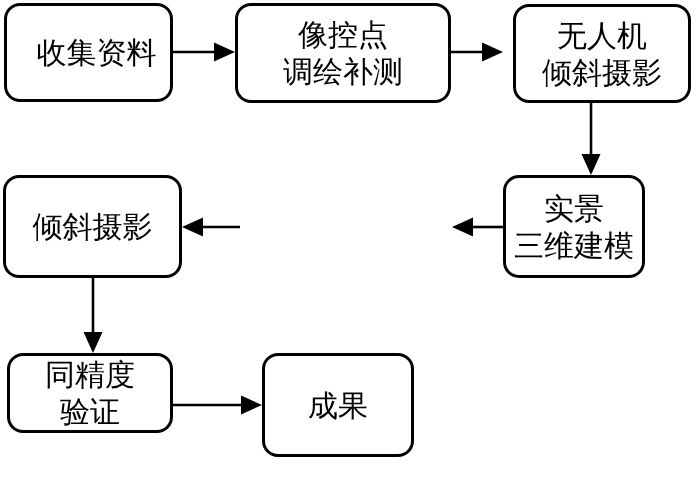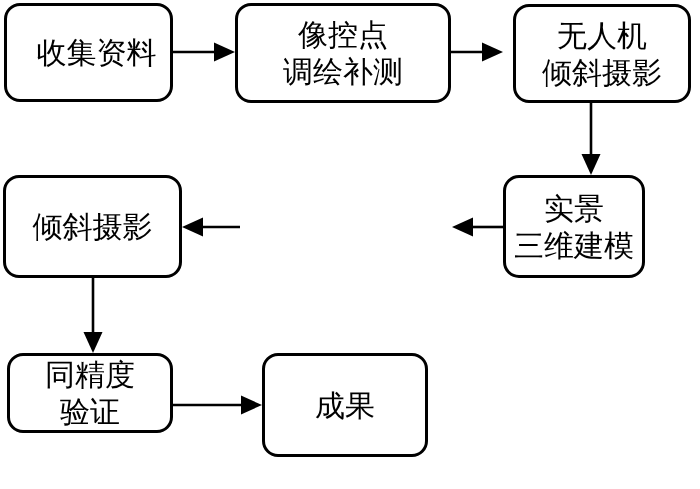--- a/index.html
+++ b/index.html
@@ -32,21 +32,21 @@
     white-space: nowrap;
   }
   
   .n-collect   { left: 4px;   top: 3px;   width: 169px; height: 99px; padding-left: 16px;  }
   .n-control   { left: 235px; top: 3px;   width: 216px; height: 100px; align-items: center; }
   .n-uav       { left: 503px; top: 4px;   width: 178px; height: 99px; margin-left: 10px;  }
   .n-modeling  { left: 503px; top: 175px; width: 142px; height: 103px; }
   .n-dlg       { left: 240px; top: 175px; width: 212px; height: 103px; }
   .n-field     { left: 3px;   top: 175px; width: 179px; height: 103px; }
   .n-verify    { left: 7px;   top: 353px; width: 166px; height: 80px; }
-  .n-submit    { left: 262px; top: 353px; width: 166px; height: 104px; align-items: center; }
+  .n-submit    { left: 262px; top: 353px; width: 152px; height: 104px; align-items: center; }
   .arrow-layer {
     position: absolute;
     left: 0;
     top: 0;
     width: 700px;
     height: 489px;
     pointer-events: none;
   }
   .arrow-layer line    { stroke: #000000; stroke-width: 2.6; }
   .arrow-layer polygon { fill: #000000; stroke: none; }

